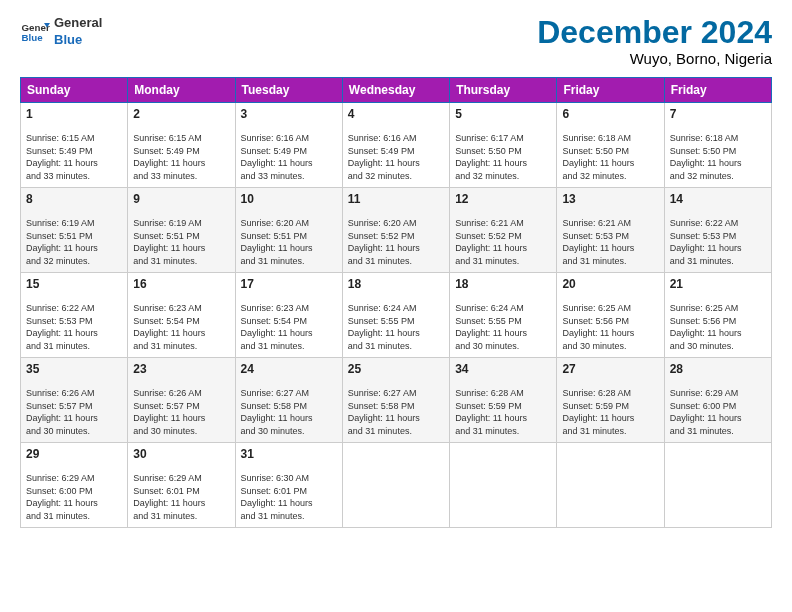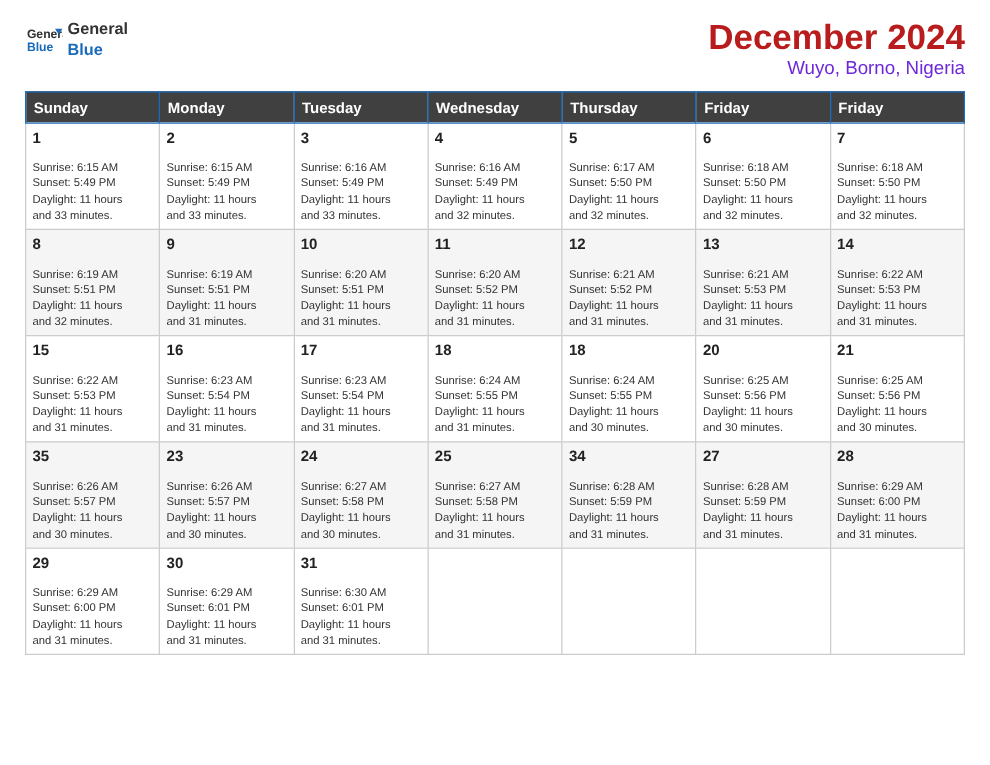--- a/index.html
+++ b/index.html
@@ -28,36 +28,36 @@
       gap: 4px;
     }
     .logo-icon {
       width: 30px;
       height: 30px;
     }
     .title-block {
       text-align: right;
     }
     .month-title {
-      font-size: 28px;
+      font-size: 32px;
       font-weight: bold;
-      color: #b91c1c;
+      color: #0369a1;
       line-height: 1.1;
     }
     .location-subtitle {
       font-size: 15px;
-      color: #6d28d9;
+      color: #000000;
     }
     .calendar-table {
       width: 100%;
       border-collapse: collapse;
       font-size: 10px;
     }
     .calendar-table th {
-      background-color: #404040;
+      background-color: #a21caf;
       color: #fff;
       text-align: left;
       padding: 5px 6px;
       font-size: 12px;
       font-weight: bold;
       border: 1px solid #1a6bba;
     }
     .calendar-table td {
       border: 1px solid #ccc;
       vertical-align: top;

